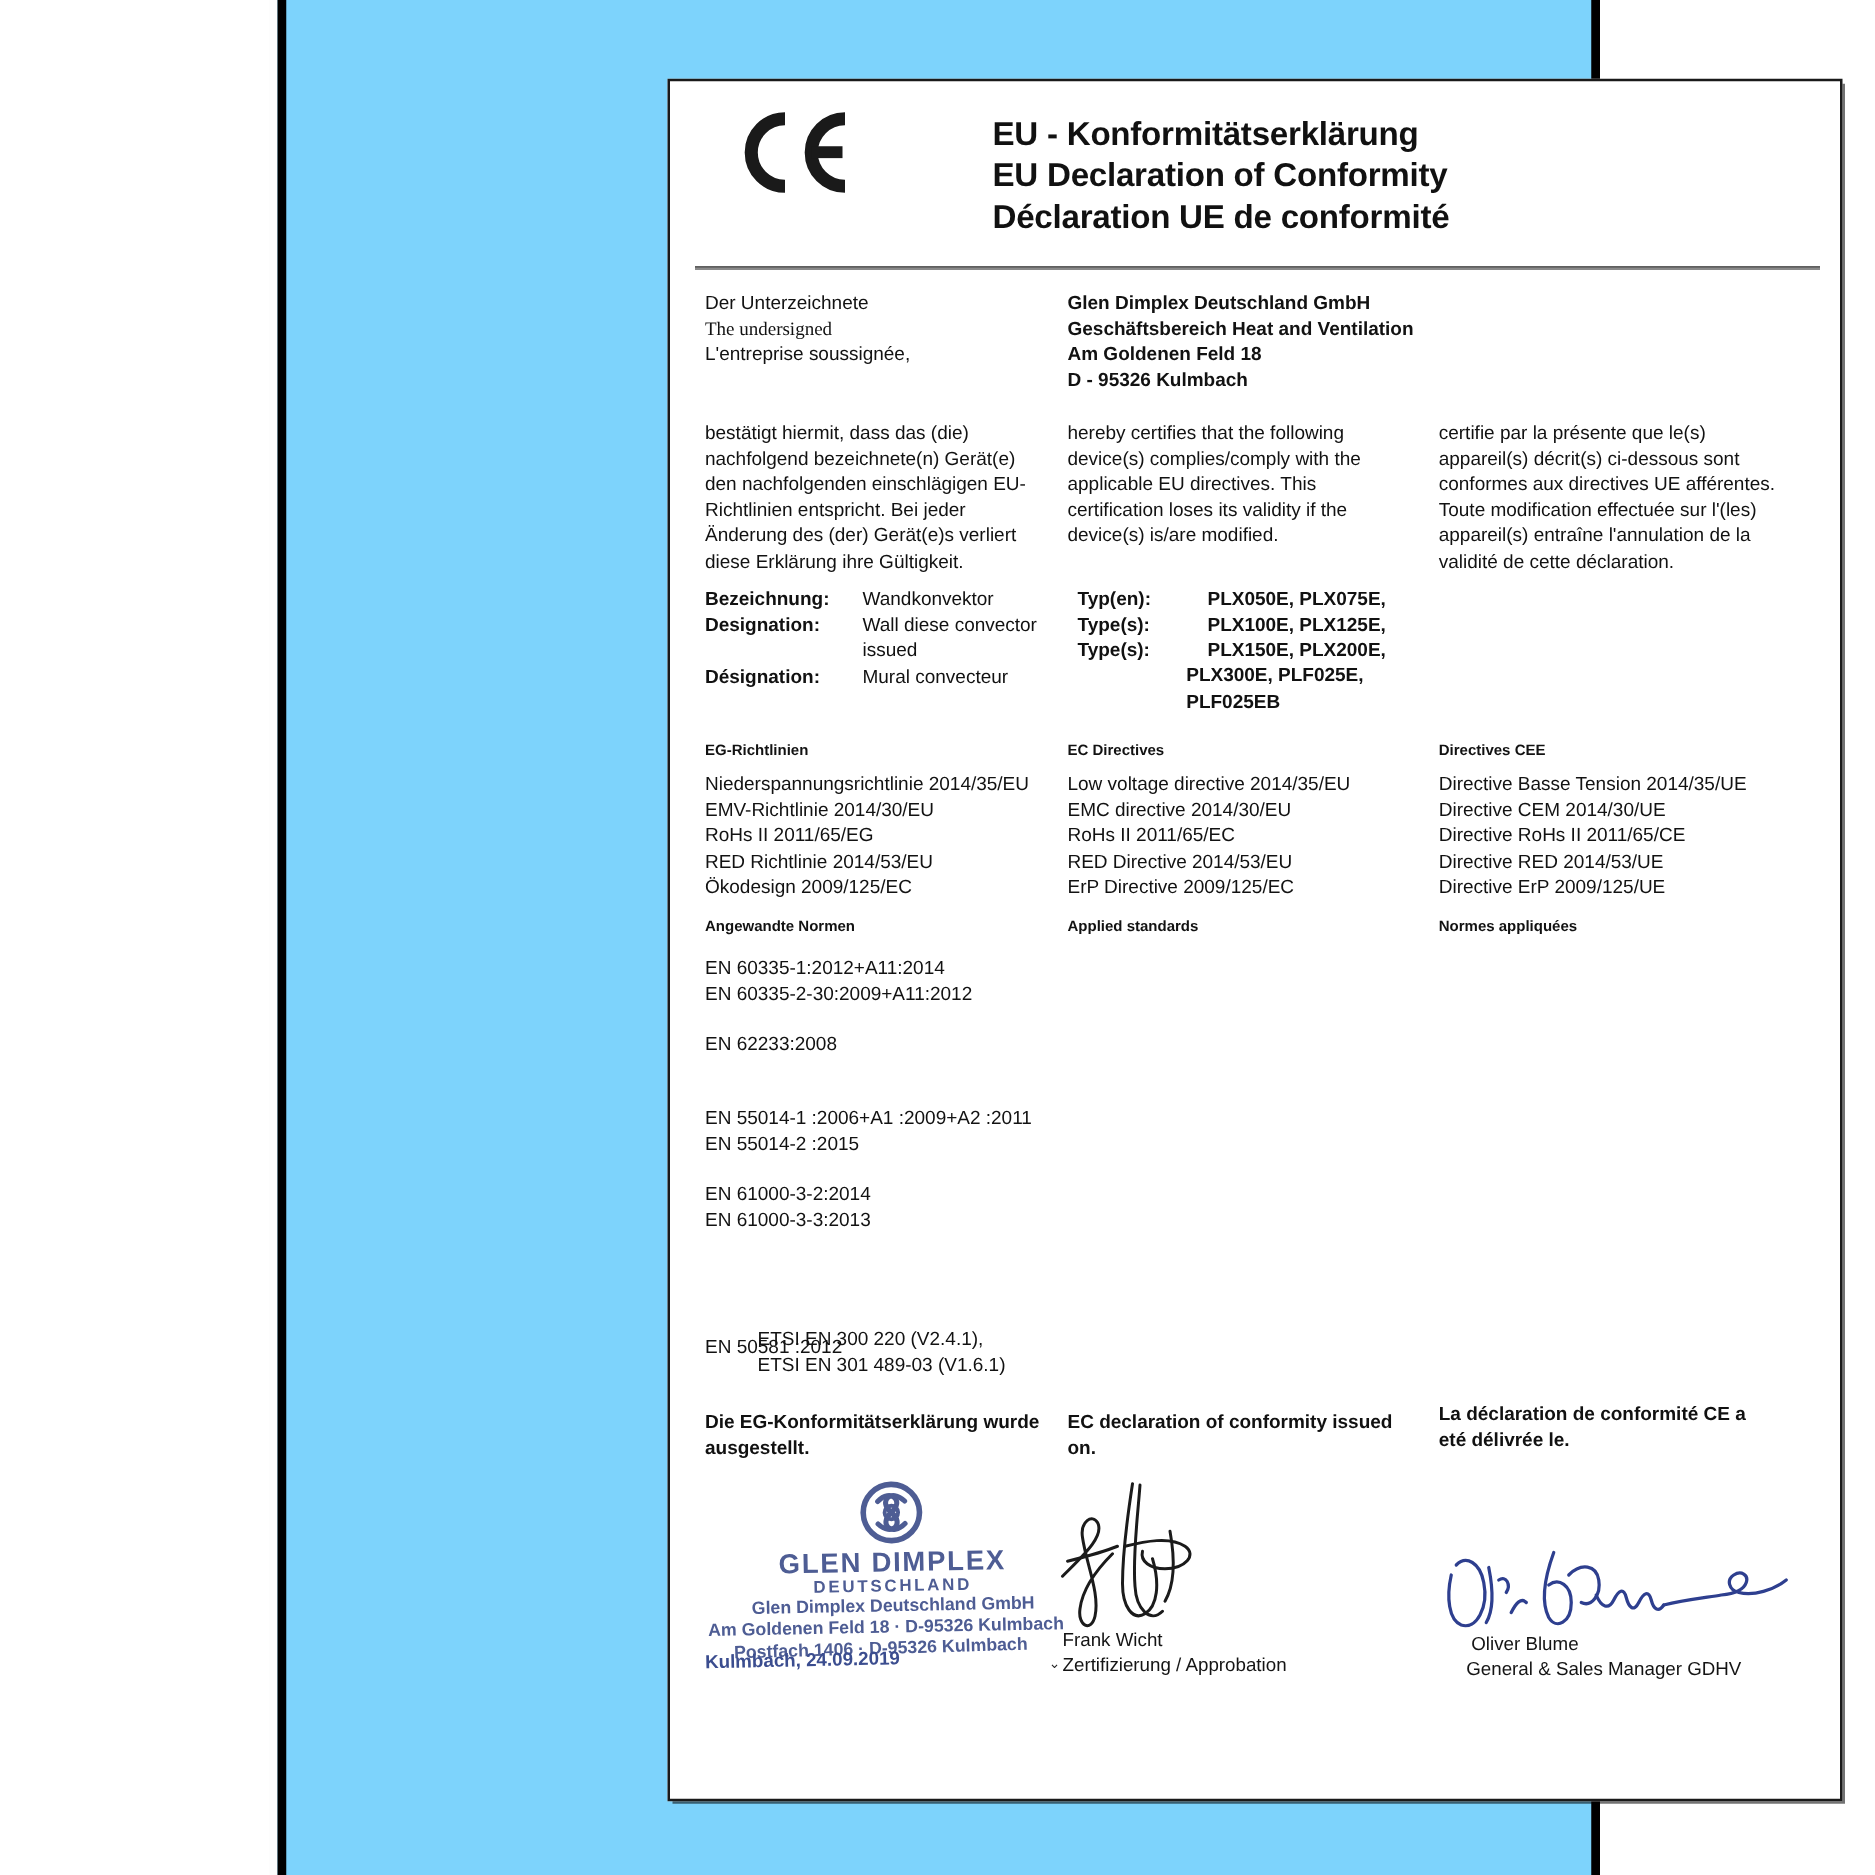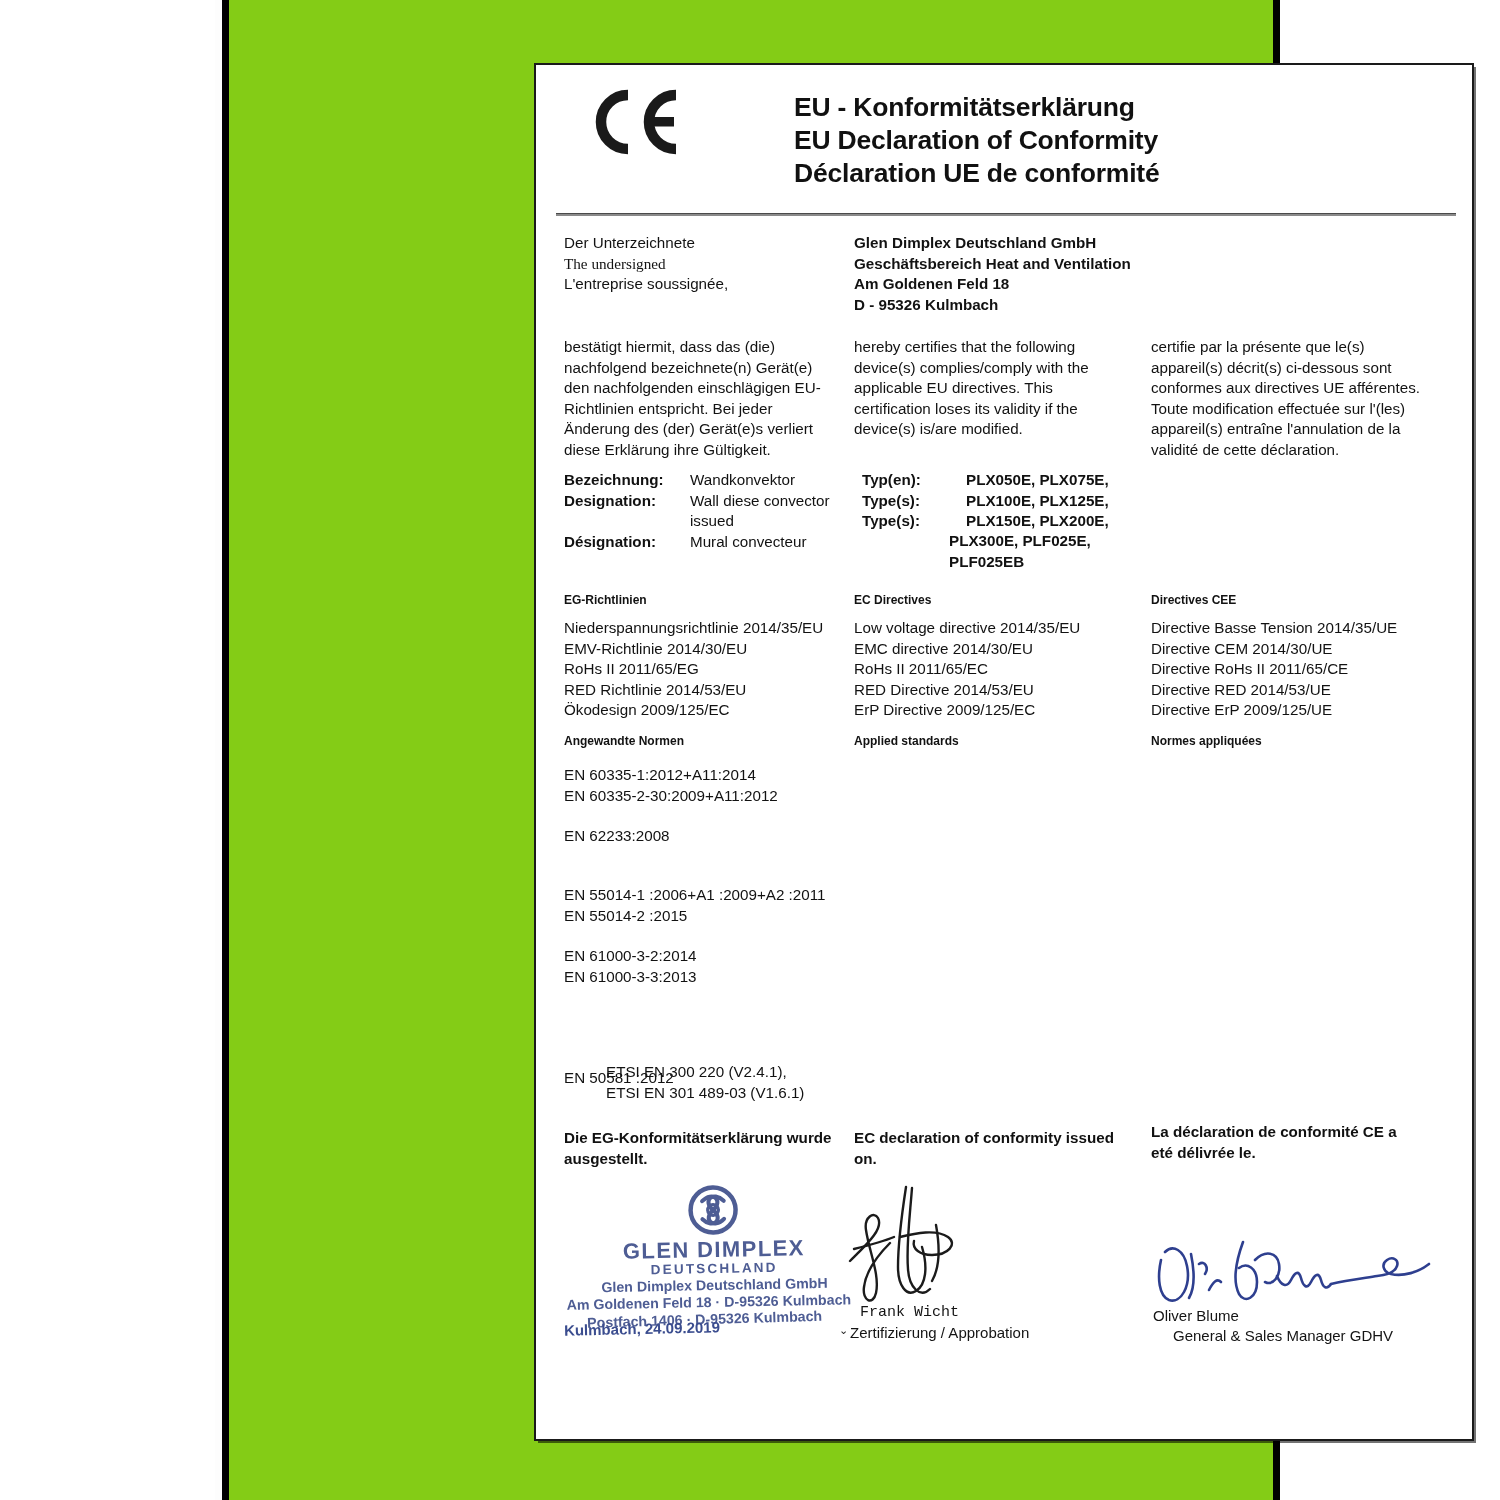--- a/index.html
+++ b/index.html
@@ -17,21 +17,21 @@
     color: #111111;
   }
 
   
   .scan-sheet {
     position: absolute;
     left: 222px;
     top: 0px;
     width: 1058px;
     height: 1500px;
-    background: #84cc16;
+    background: #7dd3fc;
     border-left: 7px solid #000000;
     border-right: 7px solid #000000;
     box-sizing: border-box;
   }
   .scan-shadow-left {
     position: absolute;
     left: 215px;
     top: 0;
     width: 7px;
     height: 1500px;
@@ -358,37 +358,37 @@
         <svg class="sig-svg-a" width="230" height="130" viewBox="0 0 230 130" aria-hidden="true">
           <g fill="none" stroke="#1b1b1b" stroke-width="2.4" stroke-linecap="round" stroke-linejoin="round">
             <path d="M14 76 C30 60, 48 44, 42 33 C38 26, 28 32, 30 45 C33 66, 44 90, 40 108 C37 121, 26 116, 28 102 C30 86, 42 70, 54 58"></path>
             <path d="M18 64 C30 61, 46 57, 58 52"></path>
             <path d="M70 2 C66 28, 62 58, 62 82 C62 100, 70 112, 80 106 C90 100, 92 82, 86 62"></path>
             <path d="M76 3 C74 30, 70 60, 72 84 C73 102, 84 114, 94 104"></path>
             <path d="M64 52 C80 48, 100 44, 112 52 C122 59, 112 70, 96 70 C84 70, 76 64, 78 56"></path>
             <path d="M100 40 C104 62, 104 82, 96 96"></path>
           </g>
         </svg>
-        <div class="sig-name" style="position:absolute; left:24px; top:118px;font-family:Liberation Mono, monospace;">Frank Wicht</div>
+        <div class="sig-name" style="position:absolute; left:14px; top:118px;">Frank Wicht</div>
         <div class="tickmark" style="left:3px; top:139px;">⌄</div>
         <div class="sig-name" style="position:absolute; left:14px; top:138px;">Zertifizierung / Approbation</div>
       </div>
 
       <div class="sig-block" style="left:615px; top:1155px; width:300px; height:150px;">
         <svg class="sig-svg-b" width="290" height="100" viewBox="0 0 290 100" aria-hidden="true">
           <g fill="none" stroke="#2e3f8f" stroke-width="2.6" stroke-linecap="round" stroke-linejoin="round">
             <path d="M10 40 C6 58, 8 76, 18 80 C30 84, 40 66, 36 46 C33 30, 22 24, 14 32"></path>
             <path d="M40 34 C44 54, 44 68, 38 78"></path>
             <path d="M48 44 C54 40, 58 48, 54 54"></path>
             <path d="M58 70 C62 62, 66 58, 70 62"></path>
             <path d="M92 22 C84 44, 82 62, 88 74 C94 84, 106 78, 106 62 C106 48, 96 42, 88 48"></path>
             <path d="M104 40 C114 30, 126 32, 128 44 C130 56, 122 66, 114 62"></path>
             <path d="M126 56 C130 66, 136 68, 140 60 C144 52, 148 50, 150 58 C152 66, 156 70, 160 62 C164 54, 168 52, 170 60 C172 68, 176 70, 180 64"></path>
             <path d="M180 64 C196 60, 214 58, 226 56 C236 55, 244 52, 246 46 C248 40, 242 36, 236 40 C230 44, 232 52, 240 54 C252 57, 268 52, 278 44"></path>
           </g>
         </svg>
-        <div class="sig-name" style="position:absolute; left:2px; top:86px;">Oliver Blume</div>
+        <div class="sig-name" style="position:absolute; left:26px; top:86px;">Oliver Blume</div>
         <div class="sig-name" style="position:absolute; left:22px; top:106px;">General &amp; Sales Manager GDHV</div>
       </div>
 
     </div>
   </div>
 </div>
 
 </body></html>

